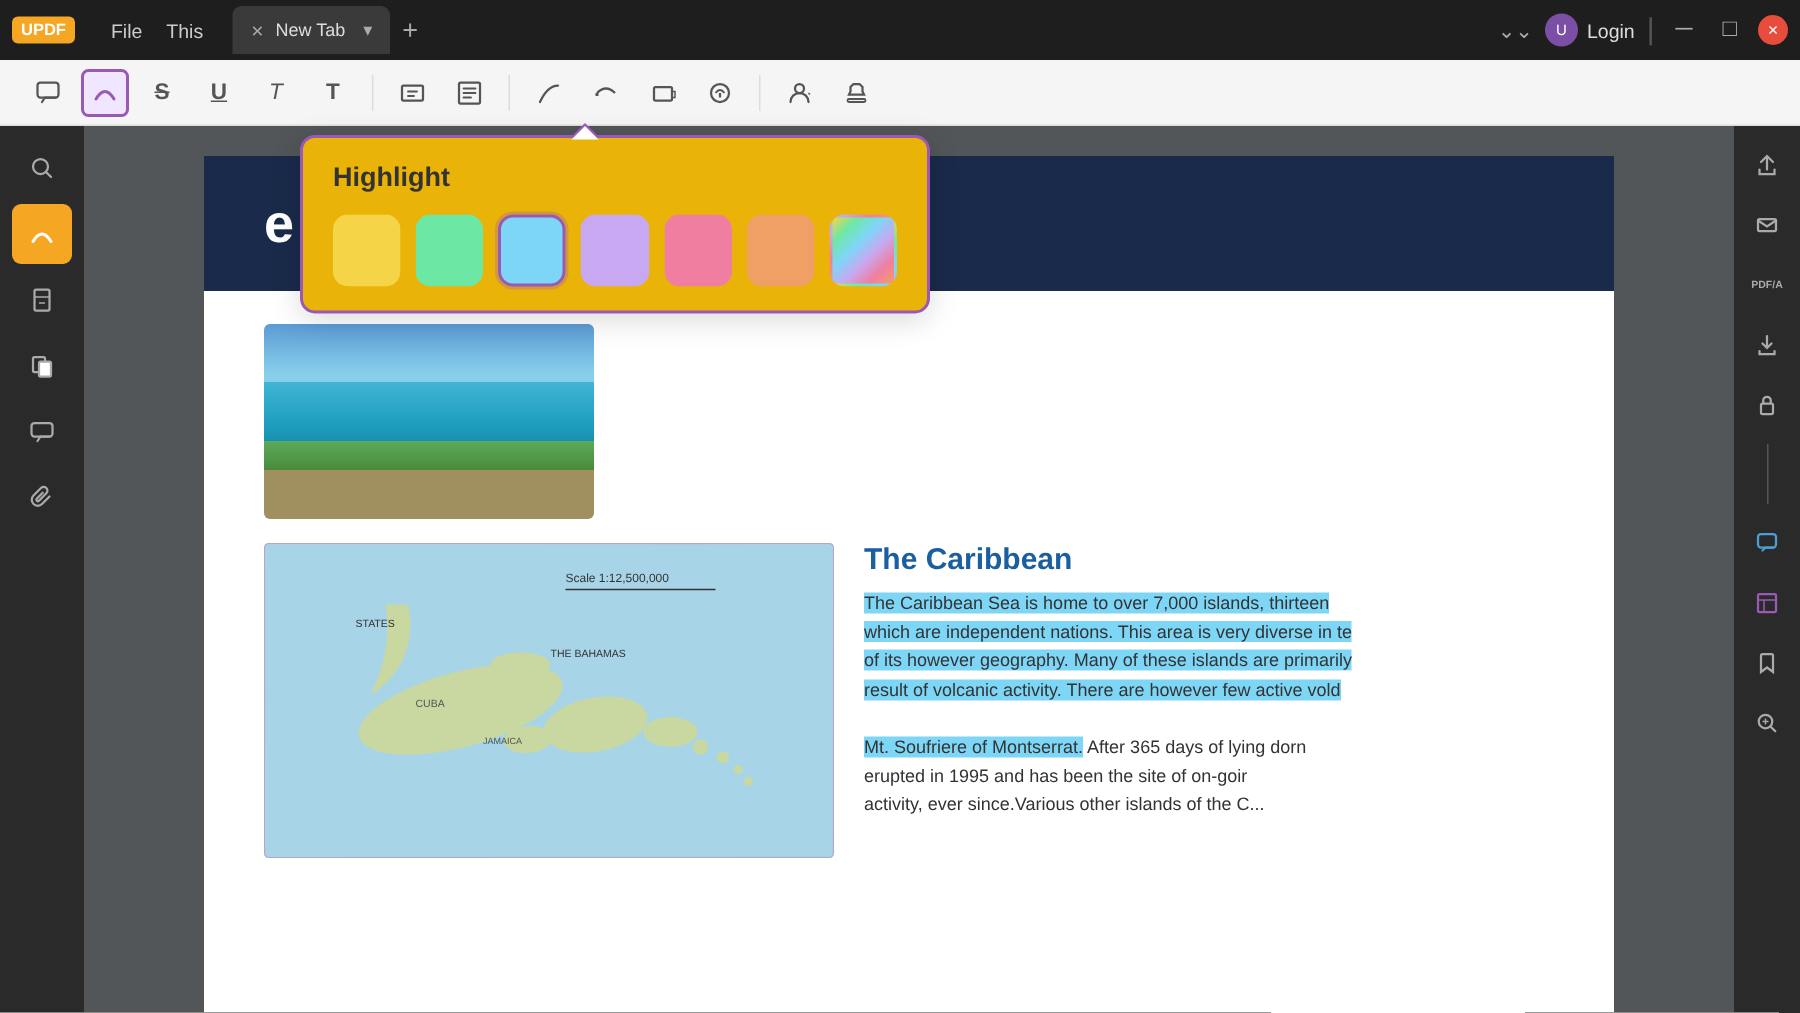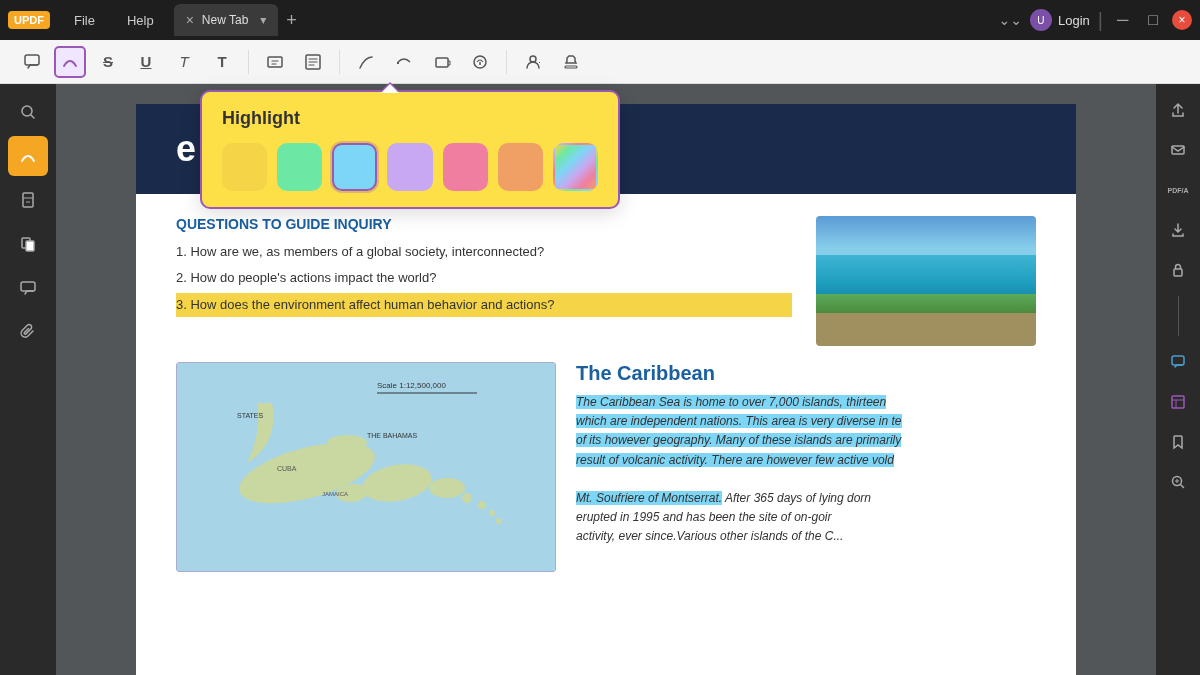--- a/index.html
+++ b/index.html
@@ -26,21 +26,21 @@
       background: #f5a623;
       color: white;
       font-weight: bold;
       font-size: 11px;
       padding: 3px 6px;
       border-radius: 4px;
       margin-right: 24px;
     }
     .title-bar-menu {
       display: flex;
-      gap: 32px;
+      gap: 16px;
       color: #ccc;
       font-size: 13px;
     }
     .title-bar-menu span { cursor: pointer; }
     .tabs-area {
       display: flex;
       align-items: center;
       margin-left: 20px;
       flex: 1;
     }
@@ -153,21 +153,21 @@
       height: 24px;
       background: #ddd;
       margin: 0 4px;
     }
 
     
     .highlight-popup {
       position: absolute;
       top: 50px;
       left: 200px;
-      background: #fde047;
+      background: #eab308;
       border: 2px solid #9b59b6;
       border-radius: 10px;
       padding: 16px 20px;
       width: 420px;
       z-index: 100;
       box-shadow: 0 4px 20px rgba(0,0,0,0.15);
     }
     .highlight-popup::before {
       content: '';
       position: absolute;
@@ -371,21 +371,20 @@
     .text-heading {
       color: #1a5fa0;
       font-weight: bold;
       font-size: 20px;
       margin-bottom: 8px;
     }
     .text-body {
       font-size: 12px;
       color: #333;
       line-height: 1.6;
-      font-style: italic;
     }
     .text-highlighted {
       background: #7ed6f7;
       display: inline;
     }
 
     
     .right-sidebar {
       width: 44px;
       background: #2a2a2a;
@@ -418,21 +417,21 @@
       margin: 4px 0;
     }
   </style>
 </head>
 <body>
 
 <div class="title-bar">
   <div class="updf-logo">UPDF</div>
   <div class="title-bar-menu">
     <span>File</span>
-    <span>Help</span>
+    <span>This</span>
   </div>
   <div class="tabs-area">
     <div class="tab">
       <span class="close-btn">×</span>
       <span>New Tab</span>
       <span class="tab-arrow">▾</span>
     </div>
     <span class="tab-add">+</span>
   </div>
   <div class="title-bar-right">
@@ -583,26 +582,20 @@
     <div class="pdf-page">
 
       <div class="page-header">
         <span class="page-header-text">e Caribbean</span>
       </div>
       <div class="page-header-line"></div>
 
       <div class="page-content">
 
         <div class="questions-section">
-          <div class="questions-left">
-            <div class="questions-title">QUESTIONS TO GUIDE INQUIRY</div>
-            <div class="question-item">1. How are we, as members of a global society, interconnected?</div>
-            <div class="question-item">2. How do people's actions impact the world?</div>
-            <div class="question-item highlighted">3. How does the environment affect human behavior and actions?</div>
-          </div>
           <div class="questions-image">
             <div class="beach-scene"></div>
           </div>
         </div>
 
         <div class="lower-section">
 
           <div class="map-area">
             <div class="map-bg">
 

